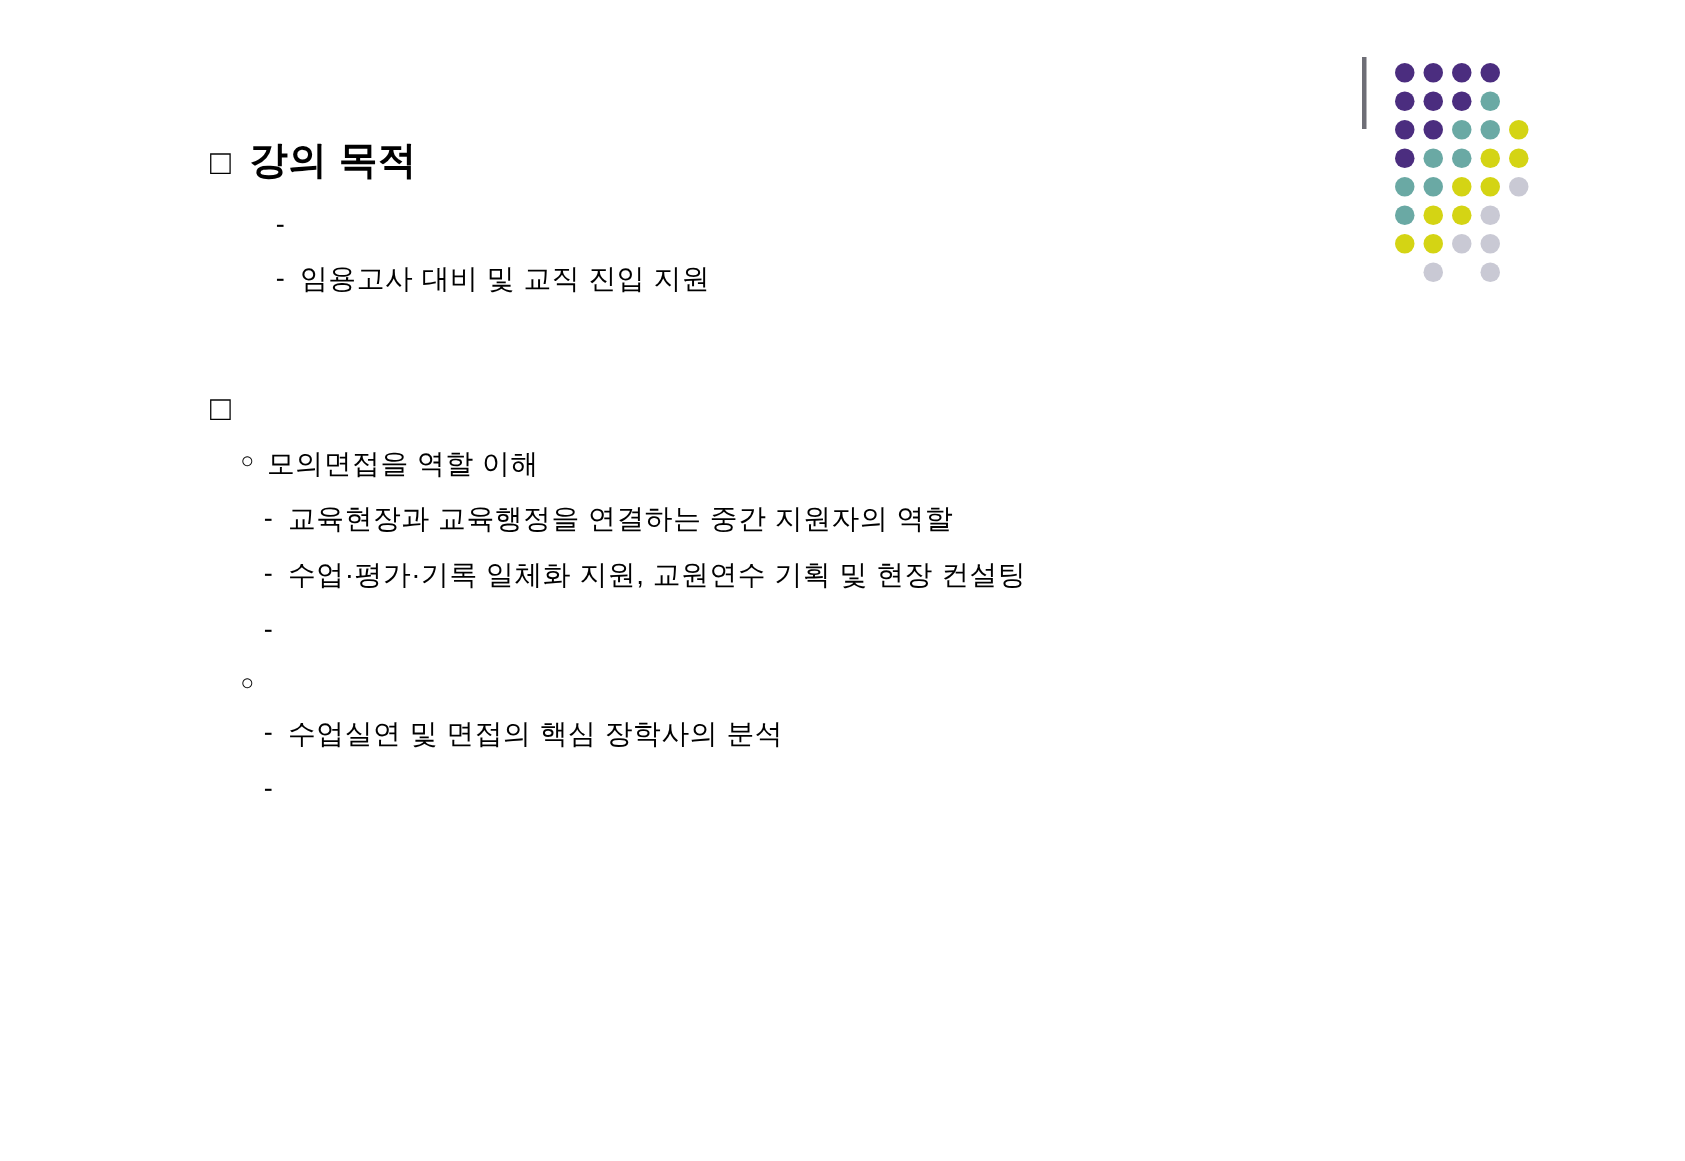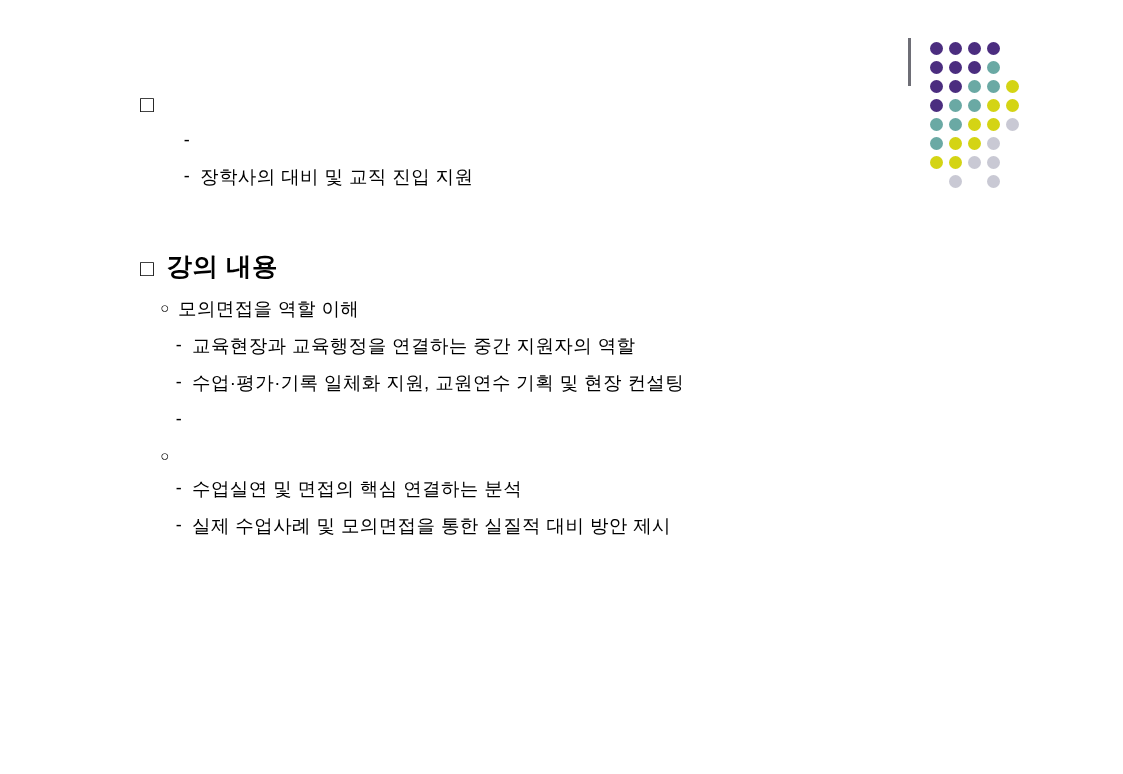--- a/index.html
+++ b/index.html
@@ -154,36 +154,36 @@
         <div class="dot" style="left: 41px; top: 139px; background: rgb(201, 201, 212);"></div>
         <div class="dot" style="left: 79px; top: 139px; background: rgb(201, 201, 212);"></div>
       </div>
   </div>
 
   <div class="content">
 
     <div class="section">
       <div class="heading">
         <span class="box-marker">□</span>
+        <span>강의 목적</span>
       </div>
       <div class="bullets">
         <div class="bullet level-dash-top">
           <span class="marker">-</span>
         </div>
         <div class="bullet level-dash-top">
           <span class="marker">-</span>
-          <span>장학사의 대비 및 교직 진입 지원</span>
+          <span>임용고사 대비 및 교직 진입 지원</span>
         </div>
       </div>
     </div>
 
     <div class="section second">
       <div class="heading">
         <span class="box-marker">□</span>
-        <span>강의 내용</span>
       </div>
       <div class="bullets">
 
         <div class="bullet level-circle">
           <span class="marker circle">○</span>
           <span>모의면접을 역할 이해</span>
         </div>
         <div class="bullet level-dash">
           <span class="marker">-</span>
           <span>교육현장과 교육행정을 연결하는 중간 지원자의 역할</span>
@@ -193,24 +193,23 @@
           <span>수업·평가·기록 일체화 지원, 교원연수 기획 및 현장 컨설팅</span>
         </div>
         <div class="bullet level-dash">
           <span class="marker">-</span>
         </div>
         <div class="bullet level-circle">
           <span class="marker circle">○</span>
         </div>
         <div class="bullet level-dash">
           <span class="marker">-</span>
-          <span>수업실연 및 면접의 핵심 연결하는 분석</span>
-        </div>
-        <div class="bullet level-dash">
-          <span class="marker">-</span>
-          <span>실제 수업사례 및 모의면접을 통한 실질적 대비 방안 제시</span>
+          <span>수업실연 및 면접의 핵심 장학사의 분석</span>
+        </div>
+        <div class="bullet level-dash">
+          <span class="marker">-</span>
         </div>
 
       </div>
     </div>
 
   </div>
 </div>
 
 </body></html>

